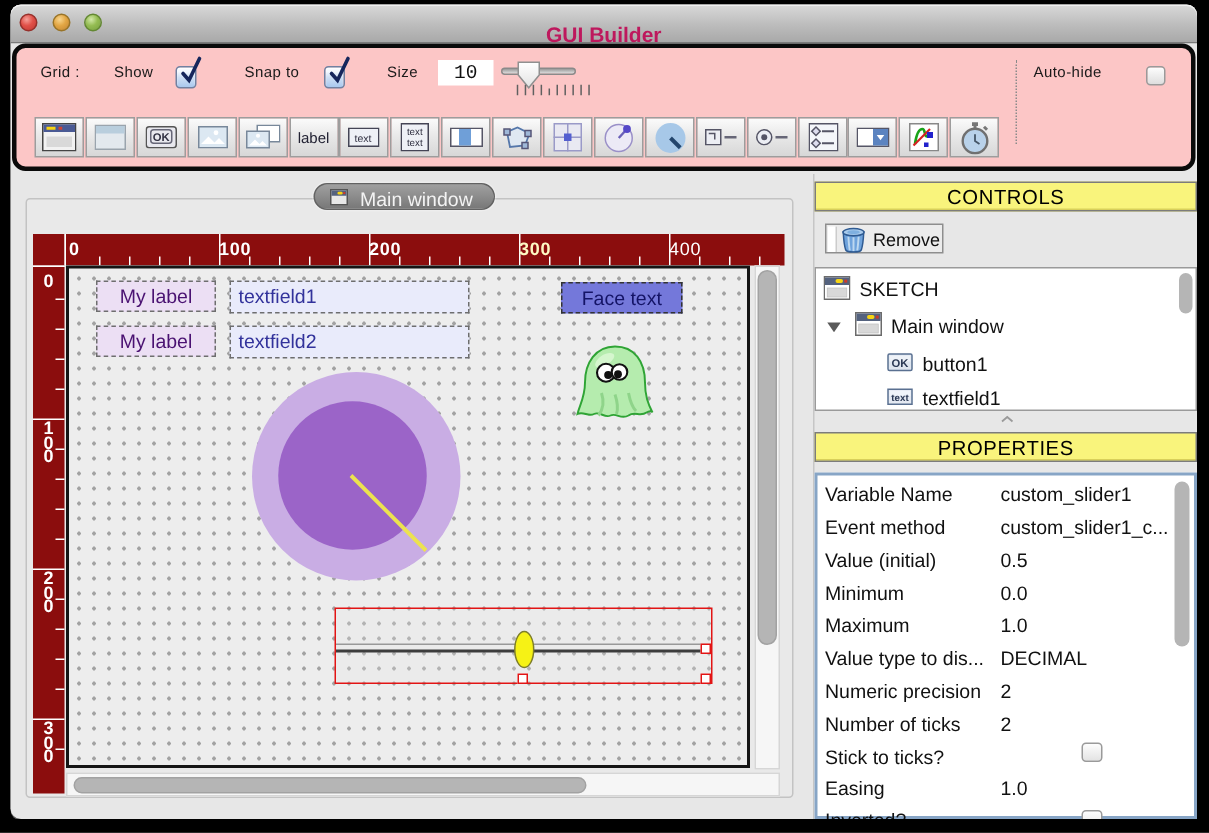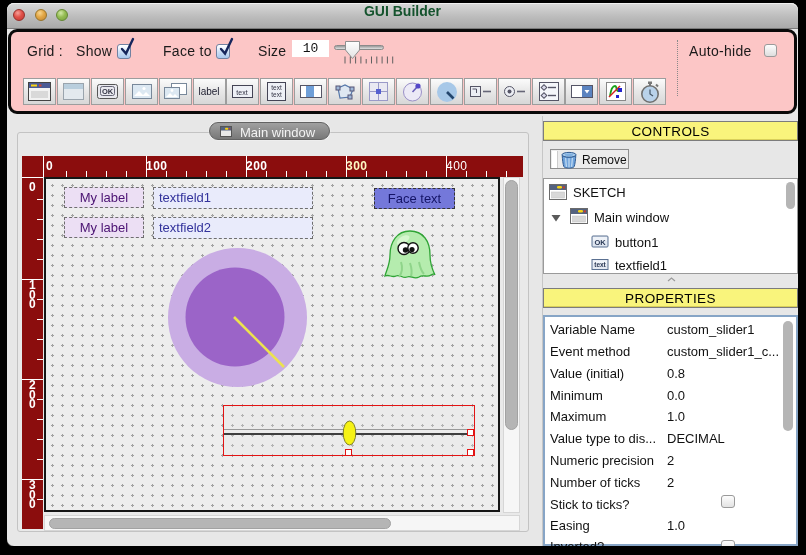--- a/index.html
+++ b/index.html
@@ -4,26 +4,26 @@
 <style>
 * { margin:0; padding:0; box-sizing:border-box; }
 html,body { width:806px; height:555px; background:#000; overflow:hidden; }
 body { font-family:"Liberation Sans", sans-serif; position:relative; }
 .abs { position:absolute; }
 
 #win { left:7px; top:3px; width:791px; height:543px; background:#e7e7e7; border-radius:7px 7px 7px 7px; box-shadow:0 1px 0 rgba(255,255,255,0.35); }
 #titlebar { left:0; top:0; width:791px; height:26px; border-radius:7px 7px 0 0;
   background:linear-gradient(#d9d9d9,#bcbcbc 55%,#a9a9a9);
   border-bottom:1px solid #7a7a7a; box-shadow:inset 0 1px 0 #efefef; }
-#title { width:100%; text-align:center; top:0; font-size:14px; font-weight:bold; color:#14532d; }
+#title { width:100%; text-align:center; top:12px; font-size:14px; font-weight:bold; color:#be185d; }
 .light { width:12px; height:12px; border-radius:50%; top:6px; }
 
 #pink { left:1px; top:26px; width:789px; height:85px; background:#fcc6c6;
   border:3px solid #0a0a0a; border-radius:9px; }
-.plabel { font-size:14px; color:#1a1a1a; top:11px; letter-spacing:0.3px; }
+.plabel { font-size:10px; color:#1a1a1a; top:11px; letter-spacing:0.3px; }
 .aquacheck { width:14px; height:15px; border-radius:3px; border:1px solid #7181a1;
   background:linear-gradient(#f5f9ff 20%,#cfe0f5 50%,#a9c8ee);
   box-shadow:inset 0 1px 1px #fff; }
 #sizebox { width:37px; height:17px; background:#fff; font-size:13px; font-family:"Liberation Mono",monospace;
   text-align:center; line-height:17px; color:#111; }
 .dotsep { border-left:1px dotted #8a8a8a; width:1px; }
 
 .tbtn { top:46px; width:33px; height:27px; background:linear-gradient(#fbfbfb,#e9e9e9 45%,#d7d7d7);
   border:1px solid #9d9d9d; }
 
@@ -53,21 +53,21 @@
   <div class="abs light" style="left:28px;background:radial-gradient(circle at 38% 30%,#f8d58e,#e2a644 45%,#c08434);border:1px solid #997428;"></div>
   <div class="abs light" style="left:49px;background:radial-gradient(circle at 38% 30%,#d2e8a8,#94bc52 45%,#77a040);border:1px solid #638832;"></div>
 
   <div id="pink" class="abs">
     <div class="abs plabel" style="left:16px;">Grid :</div>
     <div class="abs plabel" style="left:65px;">Show</div>
     <div class="abs aquacheck" style="left:106px;top:12px;"></div>
     <svg class="abs" style="left:106px;top:3px;" width="20" height="26">
         <path d="M5 14 L9 18.5 L16 4" stroke="#16265c" stroke-width="2.4" fill="none" stroke-linecap="round"></path>
       </svg>
-    <div class="abs plabel" style="left:152px;">Face to</div>
+    <div class="abs plabel" style="left:152px;">Snap to</div>
     <div class="abs aquacheck" style="left:205px;top:12px;"></div>
     <svg class="abs" style="left:205px;top:3px;" width="20" height="26">
         <path d="M5 14 L9 18.5 L16 4" stroke="#16265c" stroke-width="2.4" fill="none" stroke-linecap="round"></path>
       </svg>
     <div class="abs plabel" style="left:247px;">Size</div>
     <div id="sizebox" class="abs" style="left:281px;top:8px;">10</div>
 
     <div class="abs" style="left:323px;top:13px;width:50px;height:5px;border-radius:2.5px;background:linear-gradient(#9a9a9a,#e0e0e0);border:1px solid #8a8a8a;"></div>
     <svg class="abs" style="left:333px;top:8px;" width="18" height="21">
       <path d="M1.5 1.5 h14 v8.5 l-7 8.5 l-7 -8.5 z" fill="url(#thg)" stroke="#909090" stroke-width="1"></path>
@@ -382,21 +382,21 @@
   </div>
 
   <svg class="abs" style="left:660px;top:274px;" width="9" height="5">
       <path d="M1 4 L4.5 1 L8 4" stroke="#9a9a9a" stroke-width="1.2" fill="none"></path>
     </svg>
 
   <div class="abs yellowbar" style="top:285px;">PROPERTIES</div>
   <div class="abs whitebox" style="top:312px;height:231px;border:2px solid #87a5c6;" id="propbox">
     <div class="prow" style="top:2px;">Variable Name<span class="v">custom_slider1</span></div>
     <div class="prow" style="top:24px;">Event method<span class="v">custom_slider1_c...</span></div>
-    <div class="prow" style="top:46px;">Value (initial)<span class="v">0.8</span></div>
+    <div class="prow" style="top:46px;">Value (initial)<span class="v">0.5</span></div>
     <div class="prow" style="top:67.5px;">Minimum<span class="v">0.0</span></div>
     <div class="prow" style="top:89px;">Maximum<span class="v">1.0</span></div>
     <div class="prow" style="top:111px;">Value type to dis...<span class="v">DECIMAL</span></div>
     <div class="prow" style="top:133px;">Numeric precision<span class="v">2</span></div>
     <div class="prow" style="top:155px;">Number of ticks<span class="v">2</span></div>
     <div class="prow" style="top:176.5px;">Stick to ticks?</div>
     <div class="pcheck" style="left:176px;top:178px;"></div>
     <div class="prow" style="top:198px;">Easing<span class="v">1.0</span></div>
     <div class="prow" style="top:219px;">Inverted?</div>
     <div class="pcheck" style="left:176px;top:222.5px;"></div>

